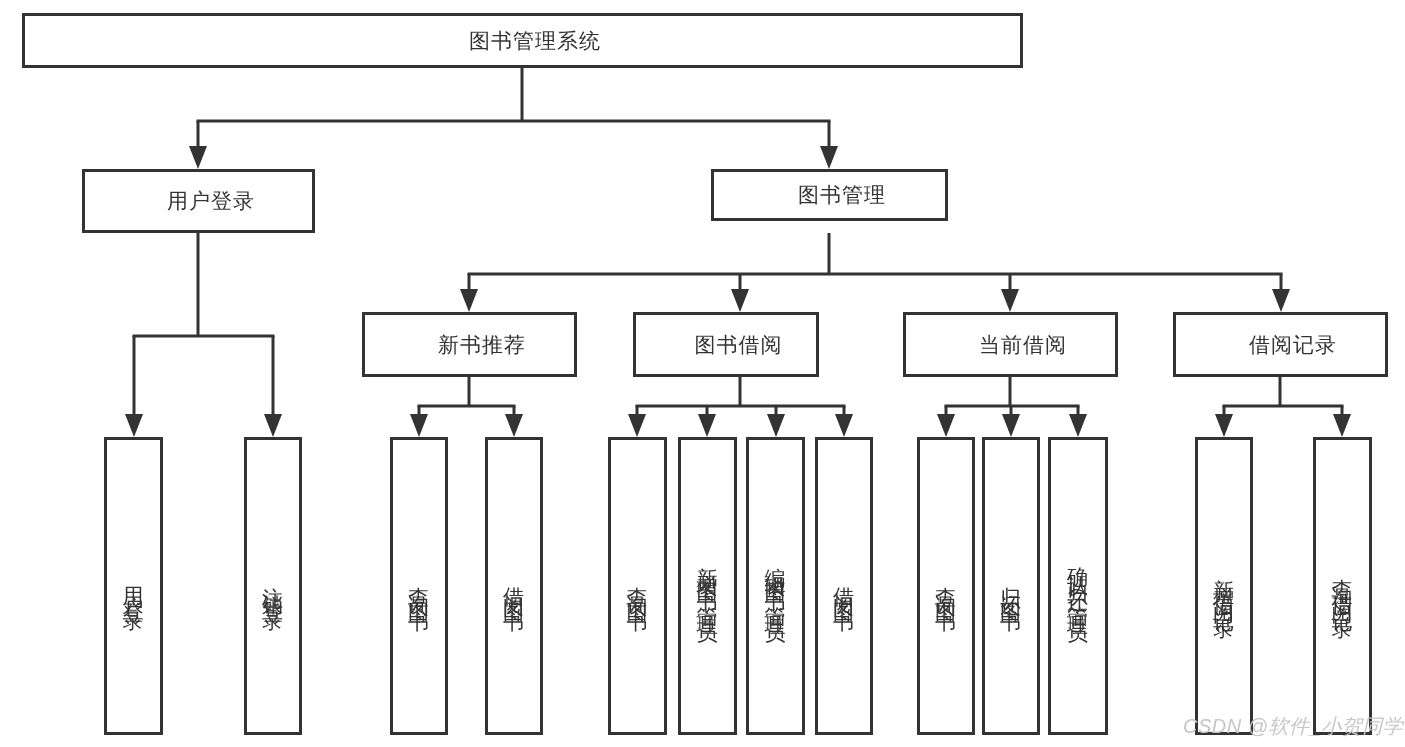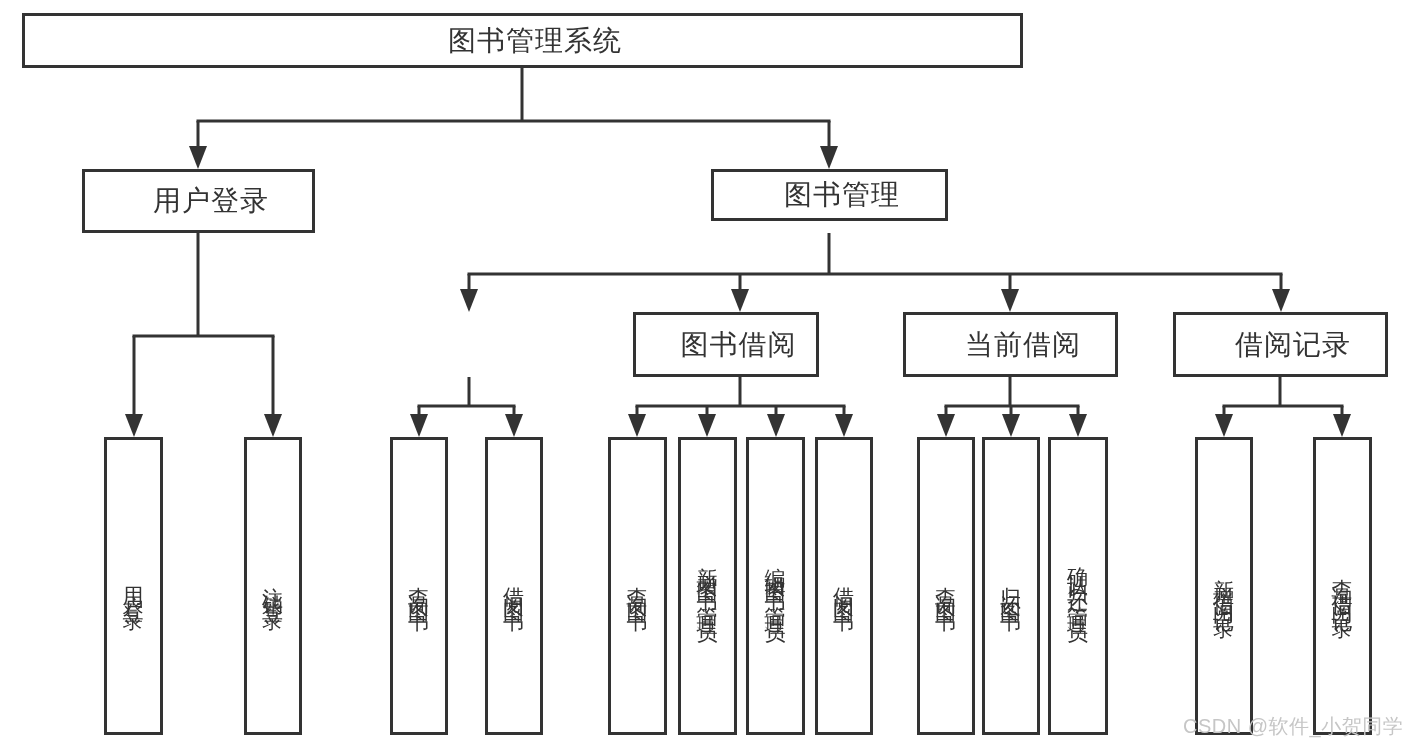--- a/index.html
+++ b/index.html
@@ -27,41 +27,42 @@
     box-sizing: border-box;
     border: 3px solid #333333;
     background: #ffffff;
     color: #333333;
     display: flex;
     align-items: center;
     justify-content: center;
     z-index: 2;
   }
   .h-node {
-    font-size: 28px;
+    font-size: 21px;
     letter-spacing: 1px;
     white-space: nowrap;
     padding-left: 25px;
   }
   .v-node {
     writing-mode: vertical-rl;
     text-orientation: mixed;
     font-size: 21px;
     letter-spacing: 8px;
     line-height: 1;
   }
   .watermark {
     position: absolute;
     left: 1183px;
     top: 713px;
     font-size: 20px;
     color: #c6c6c6;
     white-space: nowrap;
     z-index: 3;
     letter-spacing: 0.5px;
+    font-style: italic;
   }
 </style>
 </head>
 <body>
 
 <div class="canvas">
 
   <svg class="connectors" viewBox="0 0 1405 747" xmlns="http://www.w3.org/2000/svg">
     <g stroke="#333333" stroke-width="3" fill="none">
       <line x1="522" y1="68" x2="522" y2="121"></line>
@@ -149,20 +150,21 @@
       <polygon points="1224,437 1215,414 1233,414"></polygon>
       <polygon points="1342,437 1333,414 1351,414"></polygon>
     </g>
   </svg>
 
   <div class="node h-node" style="left:22px; top:13px; width:1001px; height:55px;">图书管理系统</div>
 
   <div class="node h-node" style="left:82px; top:169px; width:233px; height:64px;">用户登录</div>
   <div class="node h-node" style="left:711px; top:169px; width:237px; height:52px;">图书管理</div>
 
+  <div class="node h-node" style="left:362px; top:312px; width:215px; height:65px;">新书推荐</div>
   <div class="node h-node" style="left:633px; top:312px; width:186px; height:65px;">图书借阅</div>
   <div class="node h-node" style="left:903px; top:312px; width:215px; height:65px;">当前借阅</div>
   <div class="node h-node" style="left:1173px; top:312px; width:215px; height:65px;">借阅记录</div>
 
   <div class="node v-node" style="left:104px; top:437px; width:59px; height:298px;">用户登录</div>
   <div class="node v-node" style="left:244px; top:437px; width:58px; height:298px;">注销登录</div>
 
   <div class="node v-node" style="left:390px; top:437px; width:58px; height:298px;">查询图书</div>
   <div class="node v-node" style="left:485px; top:437px; width:58px; height:298px;">借阅图书</div>
 

